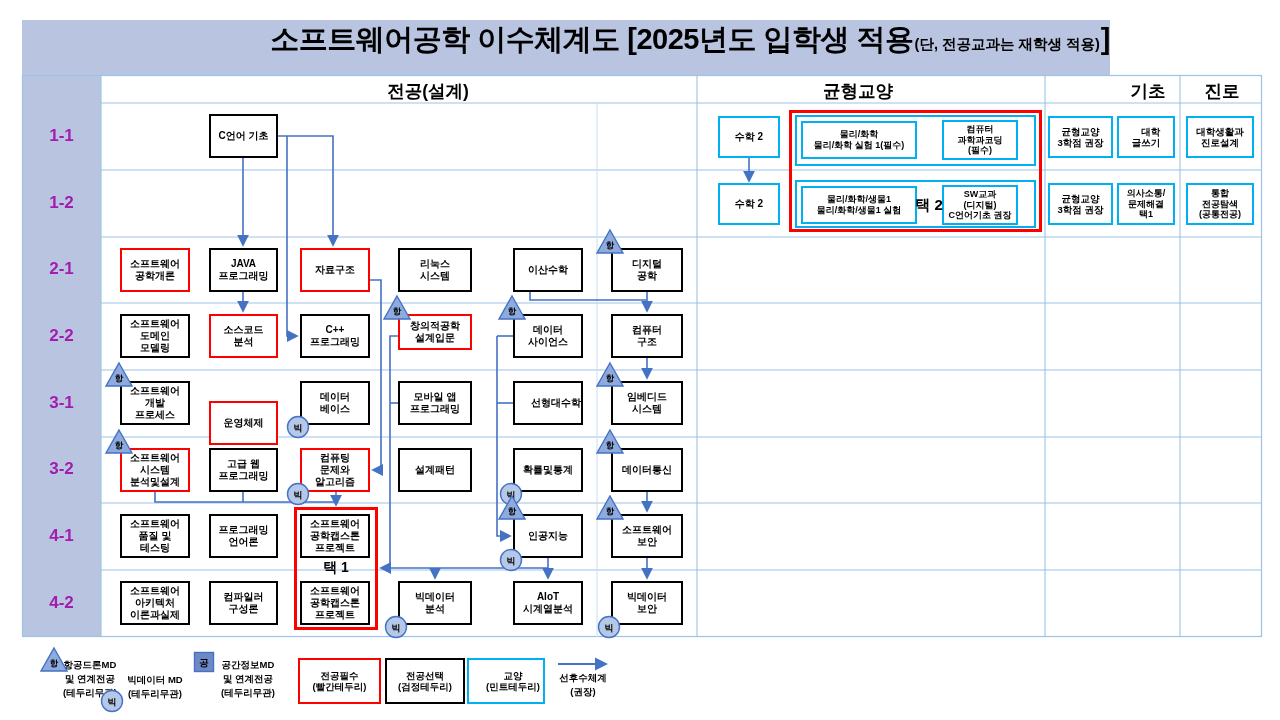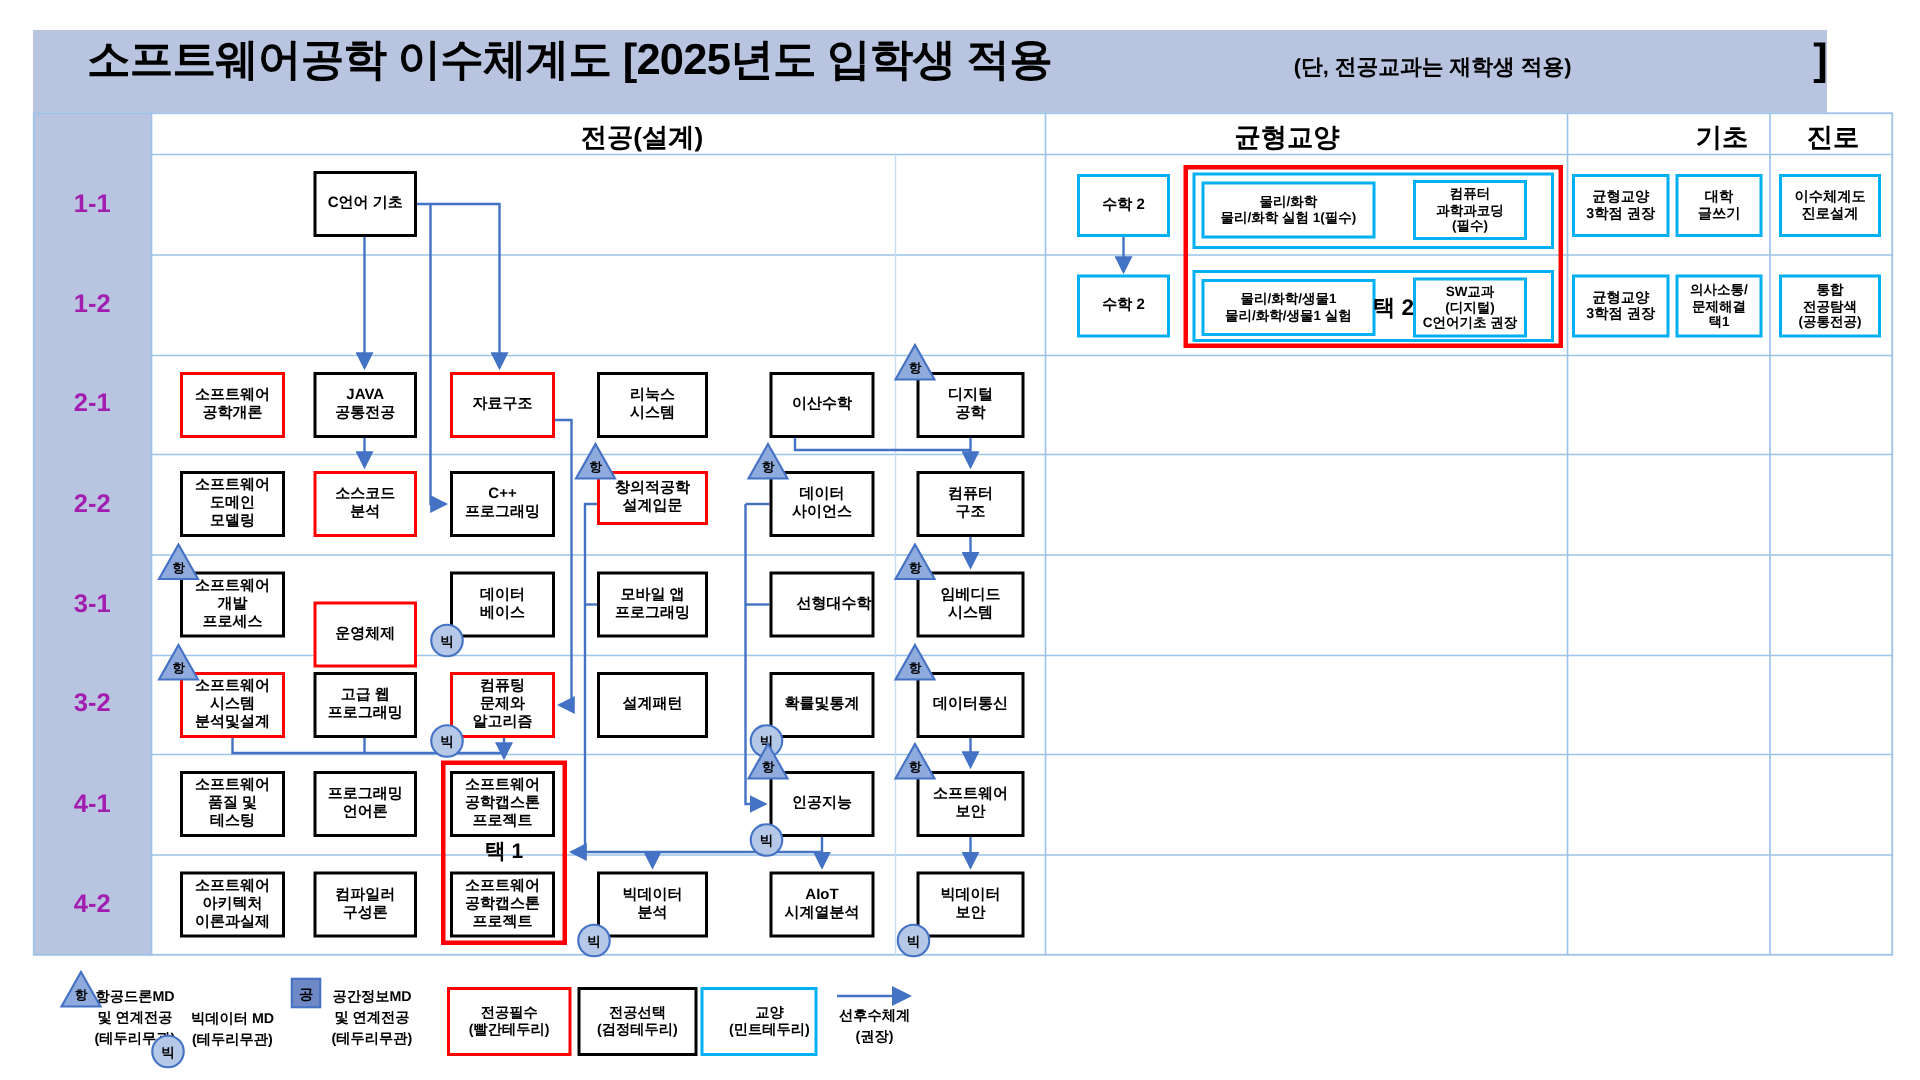--- a/index.html
+++ b/index.html
@@ -1,20 +1,20 @@
 <!DOCTYPE html>
 <html><head>
 <meta charset="utf-8">
 <style>
   html,body{margin:0;padding:0;background:#fff;}
   #stage{position:relative;width:1280px;height:720px;background:#fff;overflow:hidden;
          font-family:"Liberation Sans","DejaVu Sans",sans-serif;}
   .abs{position:absolute;box-sizing:border-box;}
-  .titlebar{left:22px;top:20px;width:1196px;height:55px;display:flex;align-items:baseline;
-            justify-content:space-between;background:#b9c5e0;padding-left:36px;}
+  .titlebar{left:22px;top:20px;width:1088px;height:55px;display:flex;align-items:baseline;
+            justify-content:flex-end;background:#b9c5e0;padding-left:36px;}
   .t-main{font-size:29px;font-weight:bold;color:#000;letter-spacing:-0.5px;}
   .t-paren{font-size:14.5px;font-weight:bold;color:#000;margin:0 1px;}
   .labelcol{left:22px;top:75px;width:79px;height:562px;background:#b9c5e0;}
   .rowlabel{width:79px;left:22px;text-align:center;font-size:17px;font-weight:bold;color:#a21caf;}
   .hdr{font-size:17.5px;font-weight:bold;color:#000;text-align:center;}
   .box{background:#fff;display:flex;align-items:center;justify-content:center;text-align:center;
        font-weight:bold;color:#000;line-height:1.18;white-space:pre-line;z-index:6;}
   .b-black{border:2.5px solid #000;}
   .b-red{border:2.5px solid #fe0000;}
   .b-cyan{border:2.5px solid #00b0f0;}
@@ -110,42 +110,42 @@
   <div id="boxes">
       <div class="abs box b-black" style="left: 209px; top: 114px; width: 69px; height: 44px; font-size: 10px;">C언어 기초</div>
       <div class="abs box b-cyan" style="left: 718px; top: 116px; width: 62px; height: 42px; font-size: 10px;">수학 2</div>
       <div class="abs box b-cyan" style="left: 801px; top: 121px; width: 116px; height: 38px; font-size: 9px;">물리/화학
 물리/화학 실험 1(필수)</div>
       <div class="abs box b-cyan" style="left: 942px; top: 120px; width: 76px; height: 40px; font-size: 9px;">컴퓨터
 과학과코딩
 (필수)</div>
       <div class="abs box b-cyan" style="left: 1048px; top: 116px; width: 65px; height: 42px; font-size: 9.5px;">균형교양
 3학점 권장</div>
-      <div class="abs box b-cyan" style="left: 1117px; top: 116px; width: 58px; height: 42px; font-size: 9.5px;">대학
+      <div class="abs box b-cyan" style="left: 1117px; top: 116px; width: 58px; height: 42px; font-size: 9.5px; text-align: right;">대학
 글쓰기</div>
-      <div class="abs box b-cyan" style="left: 1186px; top: 116px; width: 68px; height: 42px; font-size: 9.5px;">이수체계도
+      <div class="abs box b-cyan" style="left: 1186px; top: 116px; width: 68px; height: 42px; font-size: 9.5px;">대학생활과
 진로설계</div>
       <div class="abs box b-cyan" style="left: 718px; top: 183px; width: 62px; height: 42px; font-size: 10px;">수학 2</div>
       <div class="abs box b-cyan" style="left: 801px; top: 186px; width: 116px; height: 38px; font-size: 9px;">물리/화학/생물1
 물리/화학/생물1 실험</div>
       <div class="abs box b-cyan" style="left: 942px; top: 185px; width: 76px; height: 40px; font-size: 9px;">SW교과
 (디지털)
 C언어기초 권장</div>
       <div class="abs box b-cyan" style="left: 1048px; top: 183px; width: 65px; height: 42px; font-size: 9.5px;">균형교양
 3학점 권장</div>
       <div class="abs box b-cyan" style="left: 1117px; top: 183px; width: 58px; height: 42px; font-size: 9px;">의사소통/
 문제해결
 택1</div>
       <div class="abs box b-cyan" style="left: 1186px; top: 183px; width: 68px; height: 42px; font-size: 9px;">통합
 전공탐색
 (공통전공)</div>
       <div class="abs box b-red" style="left: 120px; top: 248px; width: 70px; height: 44px; font-size: 10px;">소프트웨어
 공학개론</div>
       <div class="abs box b-black" style="left: 209px; top: 248px; width: 69px; height: 44px; font-size: 10px;">JAVA
-공통전공</div>
+프로그래밍</div>
       <div class="abs box b-red" style="left: 300px; top: 248px; width: 70px; height: 44px; font-size: 10px;">자료구조</div>
       <div class="abs box b-black" style="left: 398px; top: 248px; width: 74px; height: 44px; font-size: 10px;">리눅스
 시스템</div>
       <div class="abs box b-black" style="left: 513px; top: 248px; width: 70px; height: 44px; font-size: 10px;">이산수학</div>
       <div class="abs box b-black" style="left: 611px; top: 248px; width: 72px; height: 44px; font-size: 10px;">디지털
 공학</div>
       <div class="abs box b-black" style="left: 120px; top: 314px; width: 70px; height: 44px; font-size: 10px;">소프트웨어
 도메인
 모델링</div>
       <div class="abs box b-red" style="left: 209px; top: 314px; width: 69px; height: 44px; font-size: 10px;">소스코드

